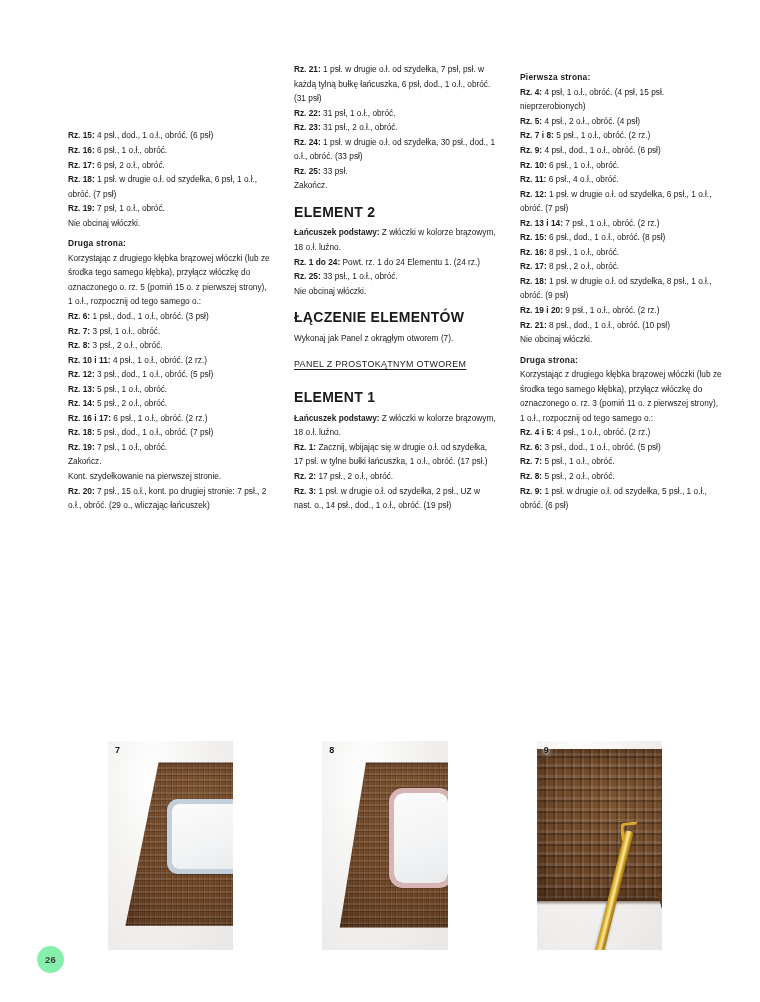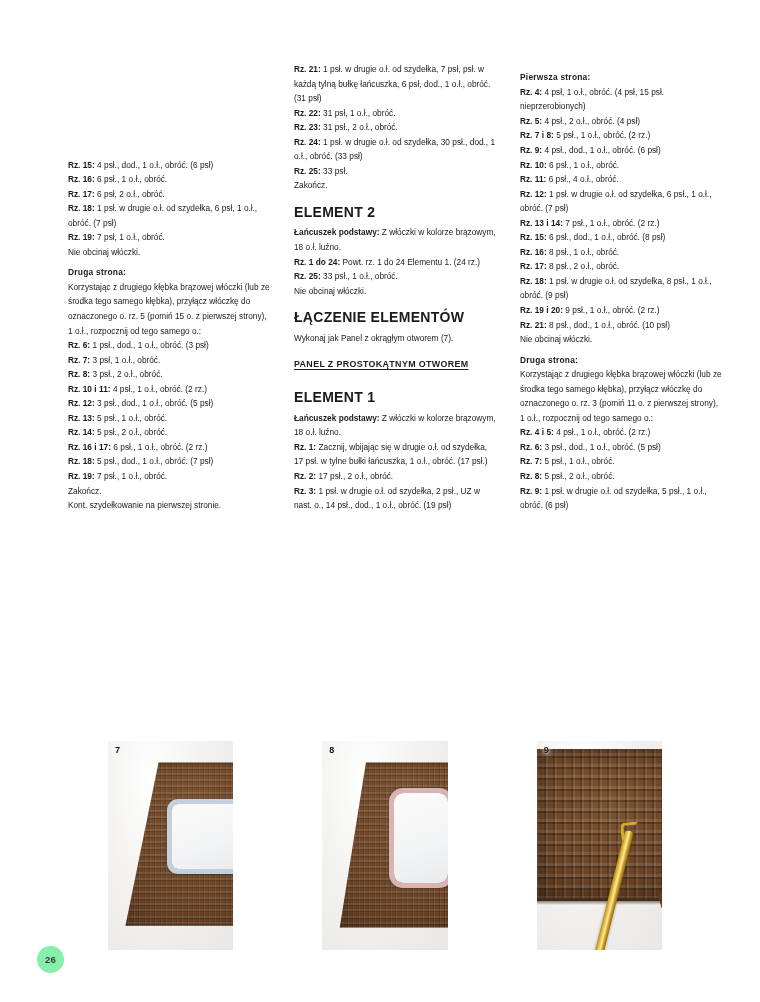--- a/index.html
+++ b/index.html
@@ -53,21 +53,21 @@
   .head-caps {
     font-size: 14px;
     line-height: 14.55px;
     font-weight: bold;
     letter-spacing: 0.3px;
     margin: 0;
   }
   .head-underline {
     font-size: 8.9px;
     line-height: 15px;
-    font-weight: bold;
+    font-weight: normal;
     letter-spacing: 0.35px;
     margin: 0;
     text-decoration: underline;
     text-underline-offset: 2px;
     text-decoration-thickness: 1.2px;
   }
 
   
   #photo-strip {
     position: absolute;
@@ -250,20 +250,21 @@
       <p class="para"><b>Rz. 8:</b><span> 3 psł., 2 o.ł., obróć.</span></p>
       <p class="para"><b>Rz. 10 i 11:</b><span> 4 psł., 1 o.ł., obróć. (2 rz.)</span></p>
       <p class="para"><b>Rz. 12:</b><span> 3 psł., dod., 1 o.ł., obróć. (5 psł)</span></p>
       <p class="para"><b>Rz. 13:</b><span> 5 psł., 1 o.ł., obróć.</span></p>
       <p class="para"><b>Rz. 14:</b><span> 5 psł., 2 o.ł., obróć.</span></p>
       <p class="para"><b>Rz. 16 i 17:</b><span> 6 psł., 1 o.ł., obróć. (2 rz.)</span></p>
       <p class="para"><b>Rz. 18:</b><span> 5 psł., dod., 1 o.ł., obróć. (7 psł)</span></p>
       <p class="para"><b>Rz. 19:</b><span> 7 psł., 1 o.ł., obróć.</span></p>
       <p class="para"><span>Zakończ.</span></p>
       <p class="para"><span>Kont. szydełkowanie na pierwszej stronie.</span></p>
+      <p class="para"><b>Rz. 20:</b><span> 7 psł., 15 o.ł., kont. po drugiej stronie: 7 psł., 2 o.ł., obróć. (29 o., wliczając łańcuszek)</span></p>
     </div>
     <div class="column">
       <p class="para"><b>Rz. 21:</b><span> 1 psł. w drugie o.ł. od szydełka, 7 psł, psł. w każdą tylną bułkę łańcuszka, 6 psł, dod., 1 o.ł., obróć. (31 psł)</span></p>
       <p class="para"><b>Rz. 22:</b><span> 31 psł, 1 o.ł., obróć.</span></p>
       <p class="para"><b>Rz. 23:</b><span> 31 psł., 2 o.ł., obróć.</span></p>
       <p class="para"><b>Rz. 24:</b><span> 1 psł. w drugie o.ł. od szydełka, 30 psł., dod., 1 o.ł., obróć. (33 psł)</span></p>
       <p class="para"><b>Rz. 25:</b><span> 33 psł.</span></p>
       <p class="para"><span>Zakończ.</span></p>
       <div class="spacer-md"></div>
       <p class="head-caps">ELEMENT 2</p>

